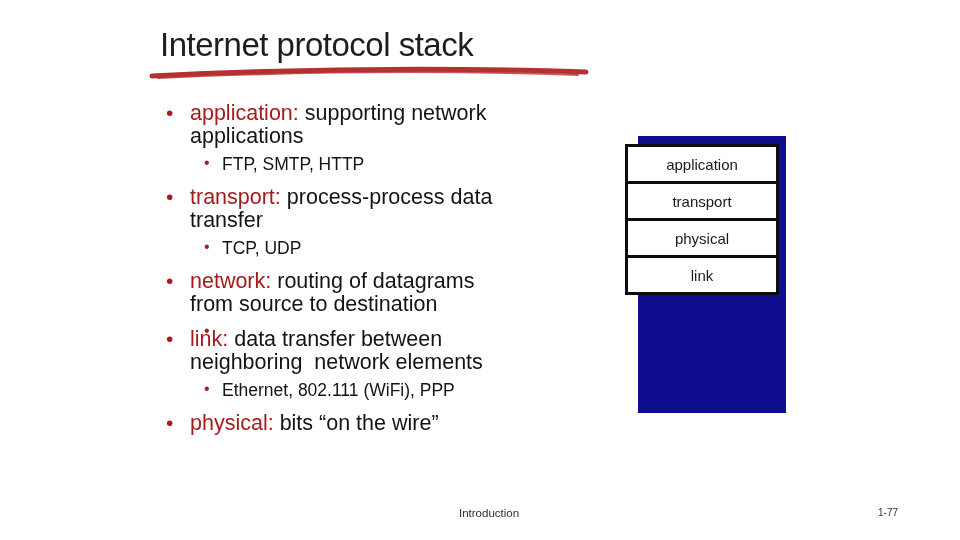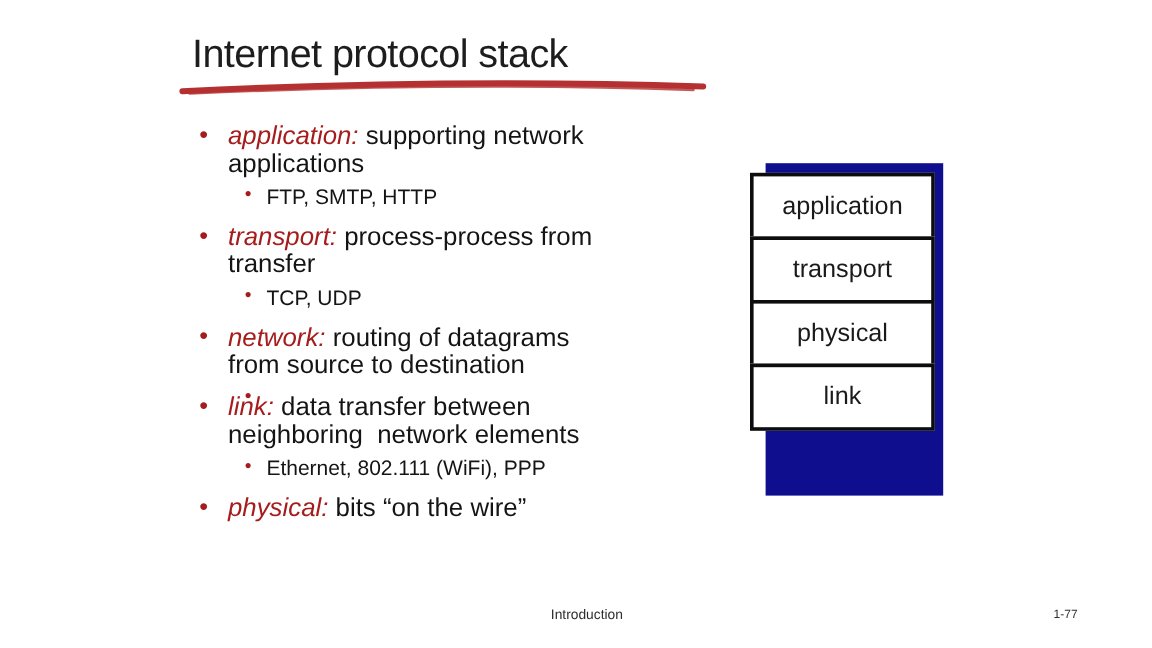--- a/index.html
+++ b/index.html
@@ -41,21 +41,20 @@
     font-size: 21.5px;
     line-height: 23px;
   }
   .dot1 {
     position: absolute;
     left: 3px; top: -1px;
     color: #a61c1c;
     font-size: 21px;
   }
   .term {
-    font-style: italic;
     color: #a61c1c;
   }
   .desc { white-space: pre-line; color: #141414; }
   .sub-line {
     position: relative;
     padding-left: 59px;
     margin-top: 6px;
     font-size: 17.5px;
     line-height: 20px;
     color: #141414;
@@ -79,29 +78,29 @@
     width: 148px; height: 277px;
     background: #0e0e8e;
   }
   .stack-boxes {
     position: absolute;
     left: 0; top: 8px;
     width: 148px;
   }
   .layer {
     box-sizing: border-box;
-    height: 56px;
+    height: 40px;
     width: 154px;
     border: 3px solid #0d0d0d;
     margin-top: -3px;
     background: #ffffff;
     display: flex;
     align-items: center;
     justify-content: center;
-    font-size: 21px;
+    font-size: 15px;
     color: #1a1a1a;
   }
   .layer:first-child { margin-top: 0; }
 
   
   .footer-center {
     position: absolute;
     left: 459px; top: 507px;
     font-size: 11.5px;
     color: #2e2e2e;
@@ -136,21 +135,21 @@
       <div class="sub-line">
         <span class="dot2">•</span>
         <span>FTP, SMTP, HTTP</span>
       </div>
     </div>
 
     <div class="bullet-item">
       <div class="main-line">
         <span class="dot1">•</span>
         <span class="term">transport:</span>
-        <span class="desc">process-process from
+        <span class="desc">process-process data
 transfer</span>
       </div>
       <div class="sub-line">
         <span class="dot2">•</span>
         <span>TCP, UDP</span>
       </div>
     </div>
 
     <div class="bullet-item">
       <div class="main-line">

